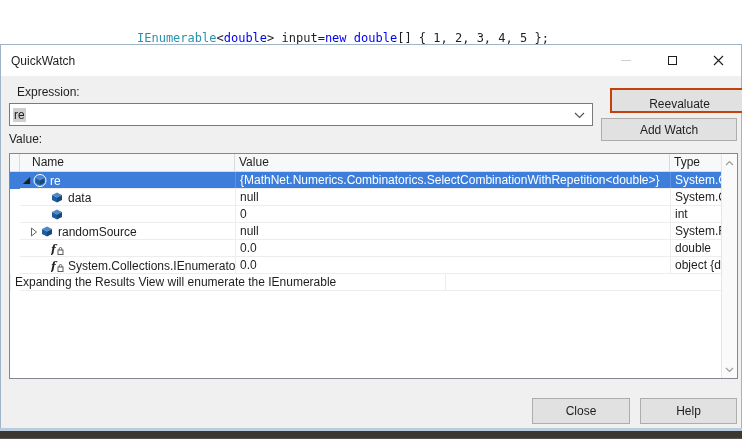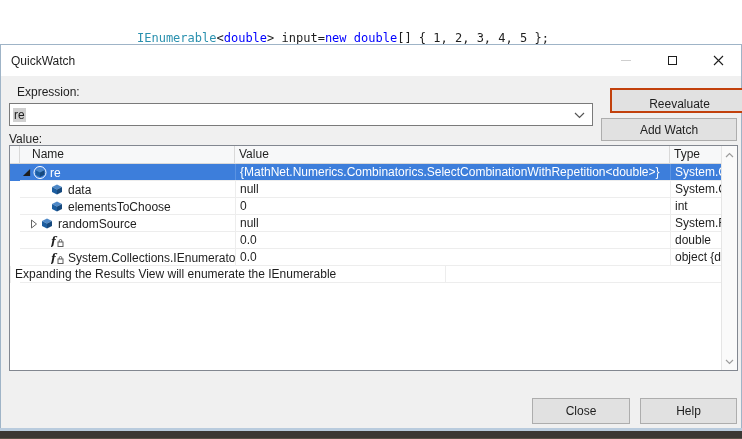--- a/index.html
+++ b/index.html
@@ -37,21 +37,21 @@
 
   .btn { position:absolute; background:#e1e1e1; border:1px solid #adadad; font-size:12px;
          color:#1e1e1e; display:flex; align-items:center; justify-content:center;
          font-family:"Liberation Sans", sans-serif; }
   .btn-reeval { left:609px; top:43px; width:139px; height:25px; border:2px solid #c2410c;align-items:flex-end; }
   .btn-addwatch { left:600px; top:73px; width:136px; height:23px; }
   .btn-close { left:531px; top:353px; width:98px; height:26px;justify-content:center; }
   .btn-help { left:639px; top:353px; width:97px; height:26px; }
 
   
-  .grid { position:absolute; left:8px; top:100px; width:729px; height:226px; background:#fff;
+  .grid { position:absolute; left:8px; top:108px; width:729px; height:226px; background:#fff;
           border:1px solid #828790; overflow:hidden; }
   .grid-header { position:absolute; top:0; left:0; height:18px; display:flex;
                  background:#f7f8f9; border-bottom:1px solid #d9d9d9; width:711px; }
   .hcell { font-size:12px; color:#1e1e1e; padding:1px 0 0 4px; border-right:1px solid #d9d9d9;
            overflow:hidden; white-space:nowrap; }
   .hgutter { width:10px; border-right:1px solid #d9d9d9; }
   .hname { width:215px; padding-left:12px; }
   .hvalue { width:435px; }
   .htype { width:51px; border-right:none; }
 
@@ -186,21 +186,20 @@
         <div class="grow">
           <div class="cell-name">
             <span class="expander indent1"></span>
             <span class="rowicon">
               <svg width="12" height="11" viewBox="0 0 12 11">
                 <polygon points="6,0.5 11,3 6,5.5 1,3" fill="#4e88c7"></polygon>
                 <polygon points="1,3 6,5.5 6,10.5 1,8" fill="#1c5d9f"></polygon>
                 <polygon points="11,3 6,5.5 6,10.5 11,8" fill="#16497e"></polygon>
               </svg>
             </span>
-            <span>elementsToChoose</span>
           </div>
           <div class="cell-value">0</div>
           <div class="cell-type">int</div>
         </div>
 
         <div class="grow">
           <div class="cell-name">
             <span class="expander" style="margin-left:19px;">
               <svg width="8" height="10" viewBox="0 0 8 10">
                   <polygon points="1.5,1 6.5,5 1.5,9" fill="none" stroke="#646464" stroke-width="1"></polygon>

